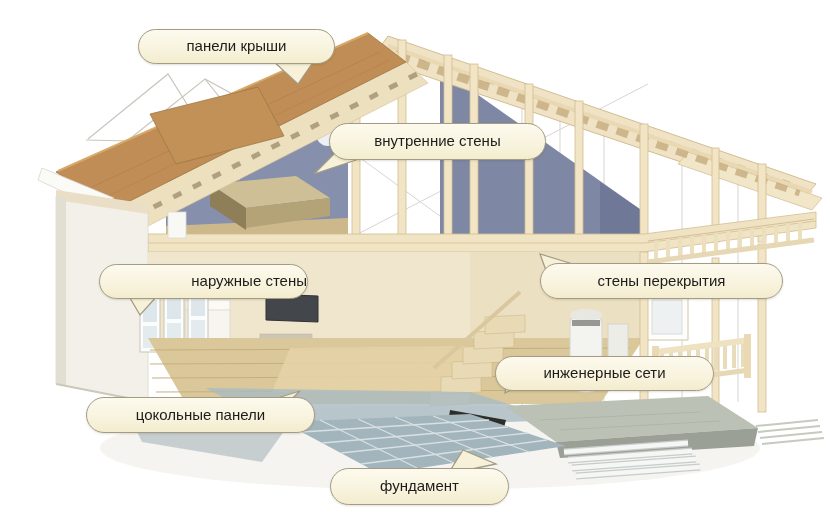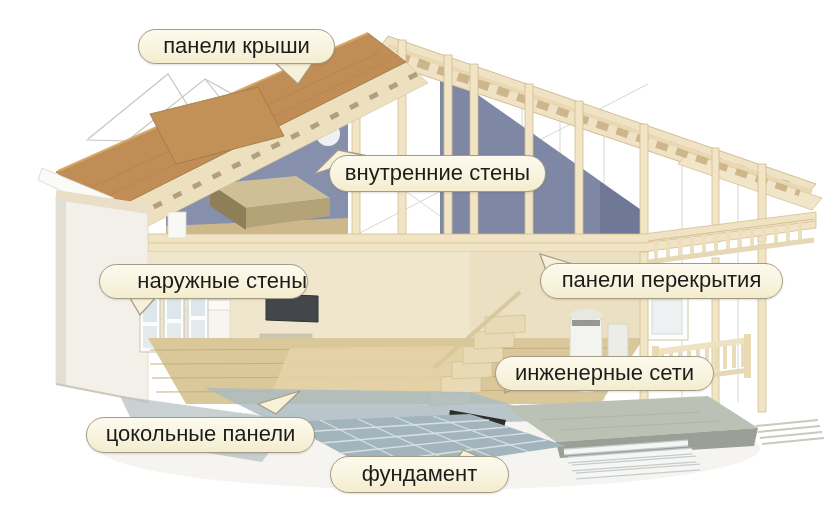--- a/index.html
+++ b/index.html
@@ -5,21 +5,21 @@
   html,body{margin:0;padding:0;background:#ffffff;}
   .stage{
     position:relative;width:830px;height:518px;background:#ffffff;overflow:hidden;
     font-family:"Liberation Sans",sans-serif;
   }
   .stage svg.house{position:absolute;left:0;top:0;}
   .callout{
     position:absolute;display:flex;align-items:center;justify-content:center;
     background:linear-gradient(180deg,#fdfaee 0%,#f8f3dd 60%,#f3ecce 100%);
     border:1.5px solid #a39c84;border-radius:19px;
-    color:#1d1c1a;font-size:22px;font-weight:400;letter-spacing:0;
+    color:#1d1c1a;font-size:15px;font-weight:400;letter-spacing:0;
     box-shadow:0 1px 2px rgba(90,80,50,.18);
     z-index:5;white-space:nowrap;box-sizing:border-box;
   }
   .callout span{display:block;transform:translateY(-1px);}
 </style>
 </head>
 <body>
 
 <div class="stage">
 
@@ -251,37 +251,37 @@
       <polygon points="509,374 537,376 505,393"></polygon>
       <polygon points="258,404 300,391 276,414"></polygon>
       <polygon points="448,474 496,464 463,450"></polygon>
     </g>
   </svg>
 
   <div class="callout" style="left:138px;top:29px;width:197px;height:35px;">
     <span>панели крыши</span>
   </div>
 
-  <div class="callout" style="left:329px;top:123px;width:217px;height:37px;margin-top:32px;">
+  <div class="callout" style="left:329px;top:123px;width:217px;height:37px;">
     <span>внутренние стены</span>
   </div>
 
   <div class="callout" style="left:99px;top:264px;width:209px;height:35px;justify-content:flex-end;">
     <span>наружные стены</span>
   </div>
 
   <div class="callout" style="left:540px;top:263px;width:243px;height:36px;">
-    <span>панели перекрытия</span>
+    <span>стены перекрытия</span>
   </div>
 
   <div class="callout" style="left:495px;top:356px;width:219px;height:35px;">
     <span>инженерные сети</span>
   </div>
 
-  <div class="callout" style="left:86px;top:397px;width:229px;height:36px;margin-top:20px;">
+  <div class="callout" style="left:86px;top:397px;width:229px;height:36px;">
     <span>цокольные панели</span>
   </div>
 
-  <div class="callout" style="left:330px;top:456px;width:179px;height:37px;">
+  <div class="callout" style="left:330px;top:468px;width:179px;height:37px;">
     <span>фундамент</span>
   </div>
 
 </div>
 
 </body></html>

